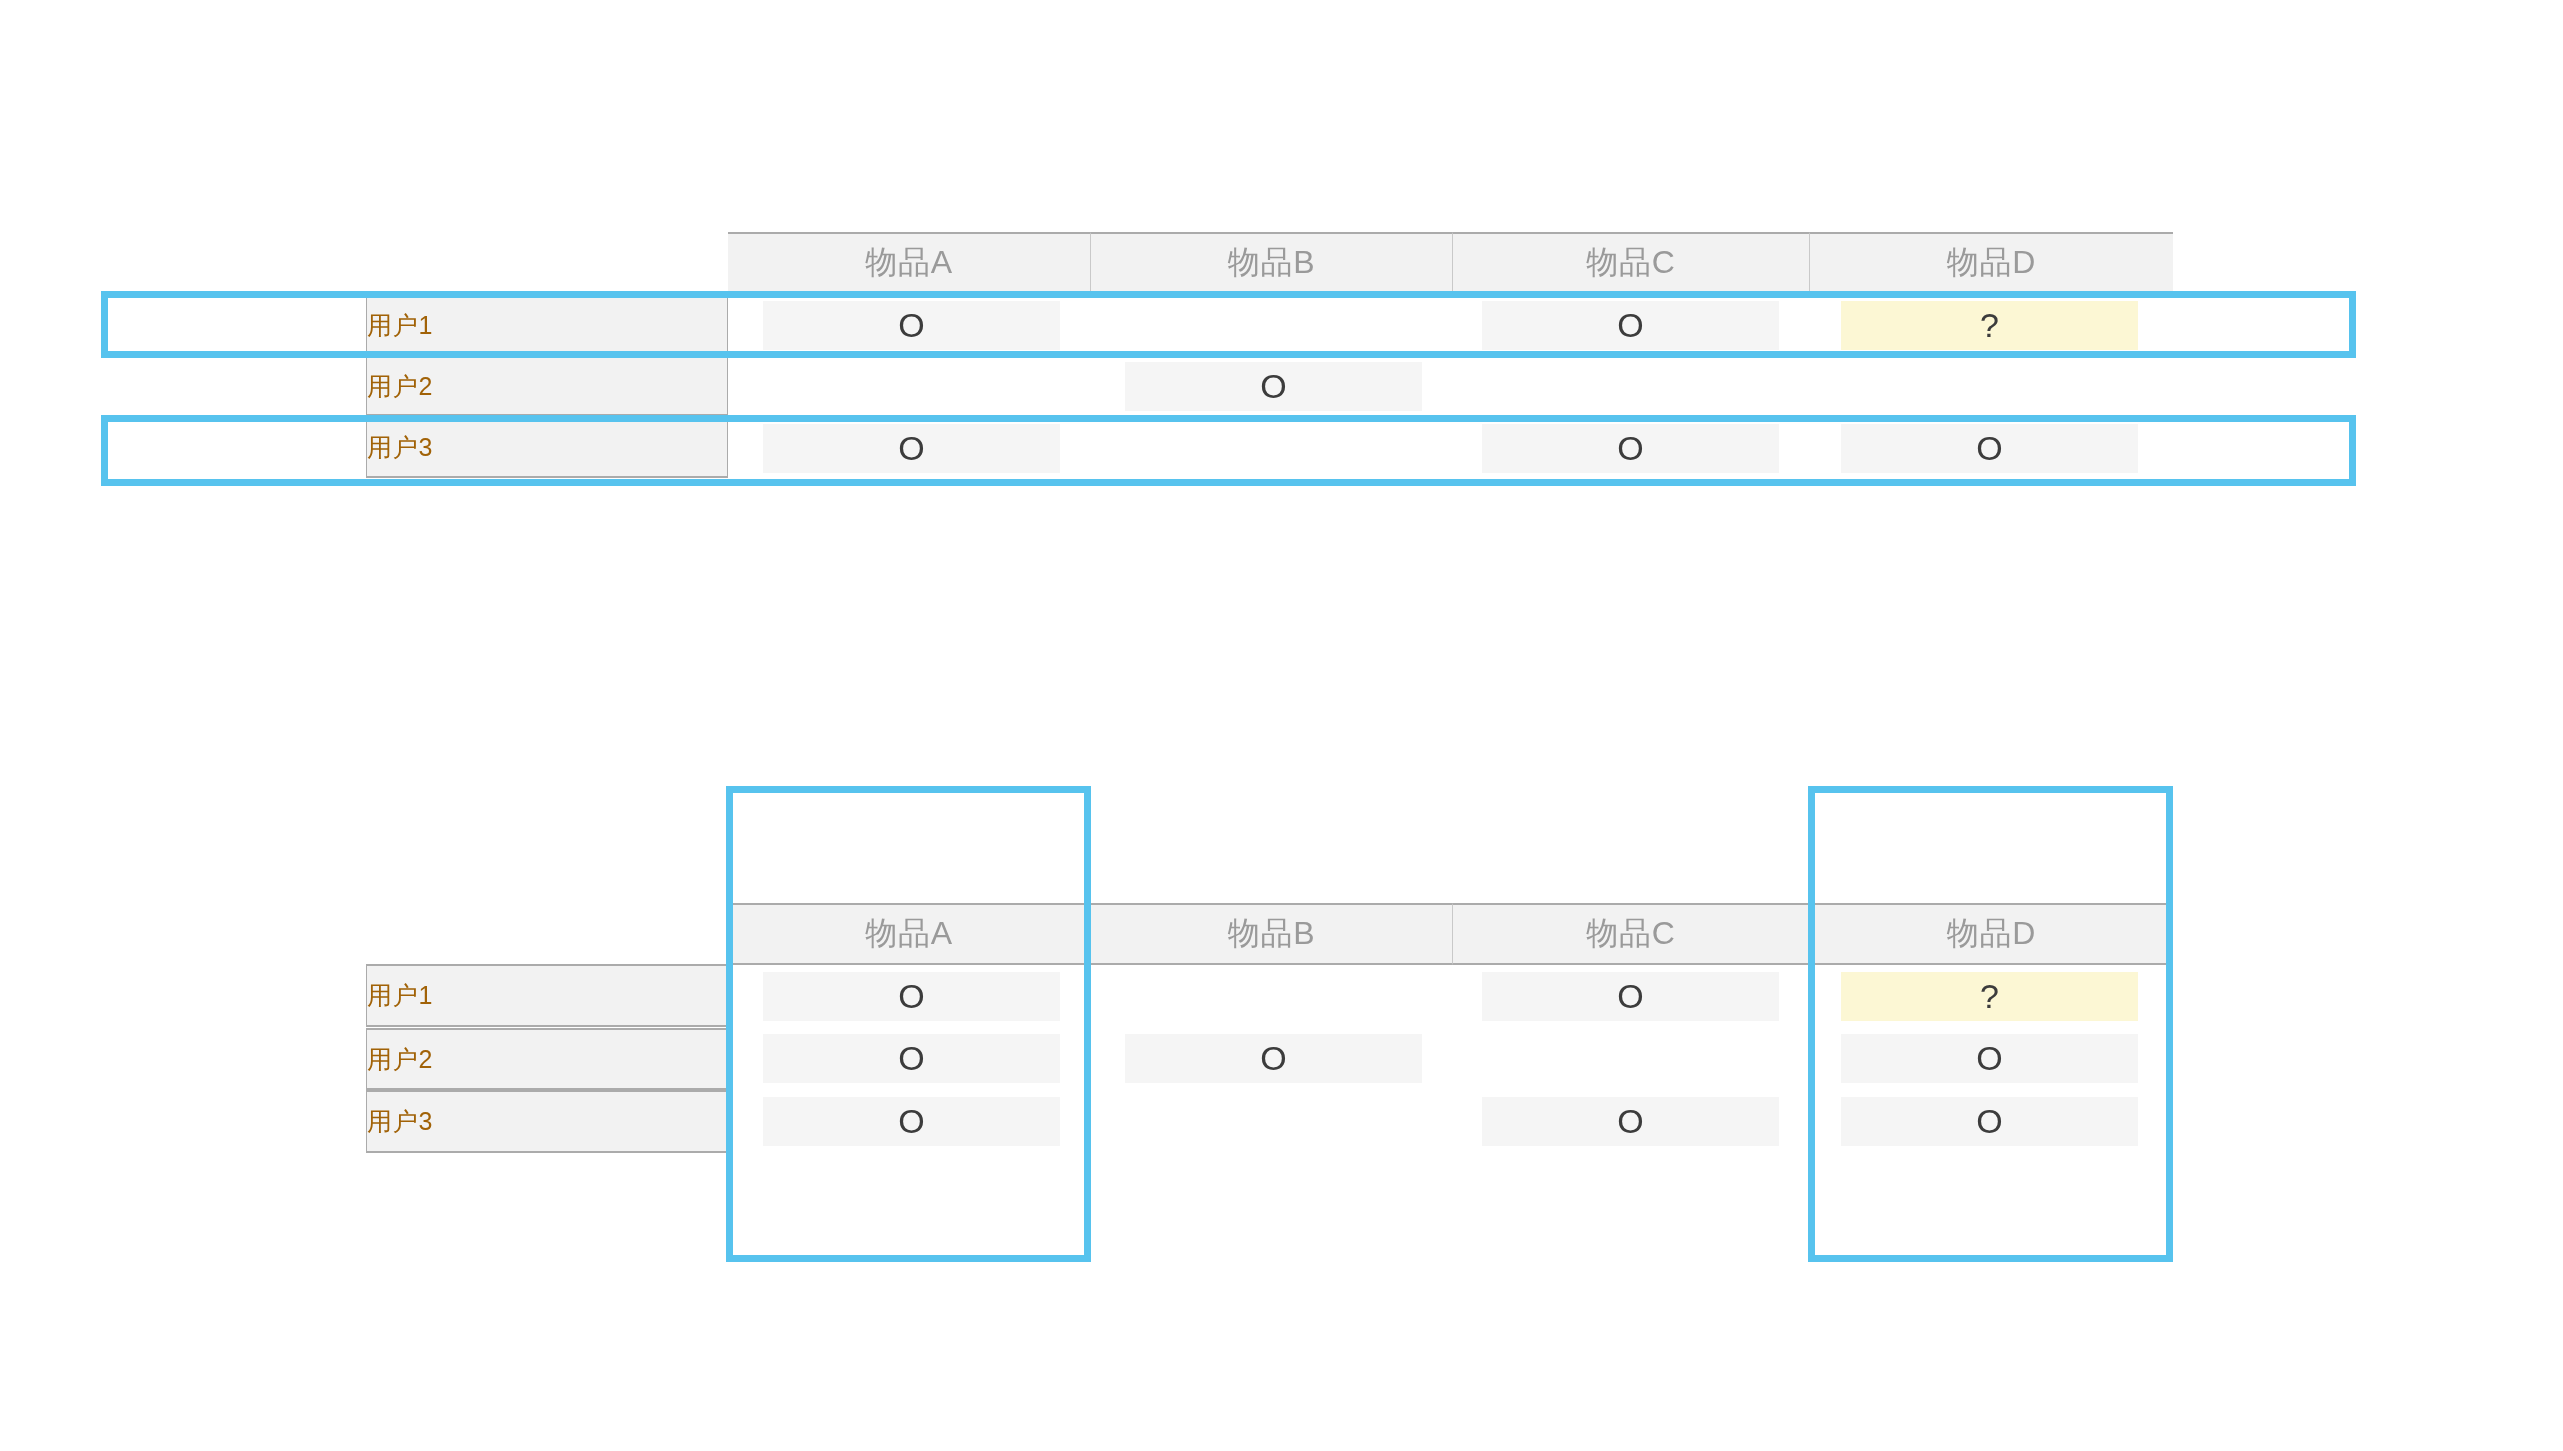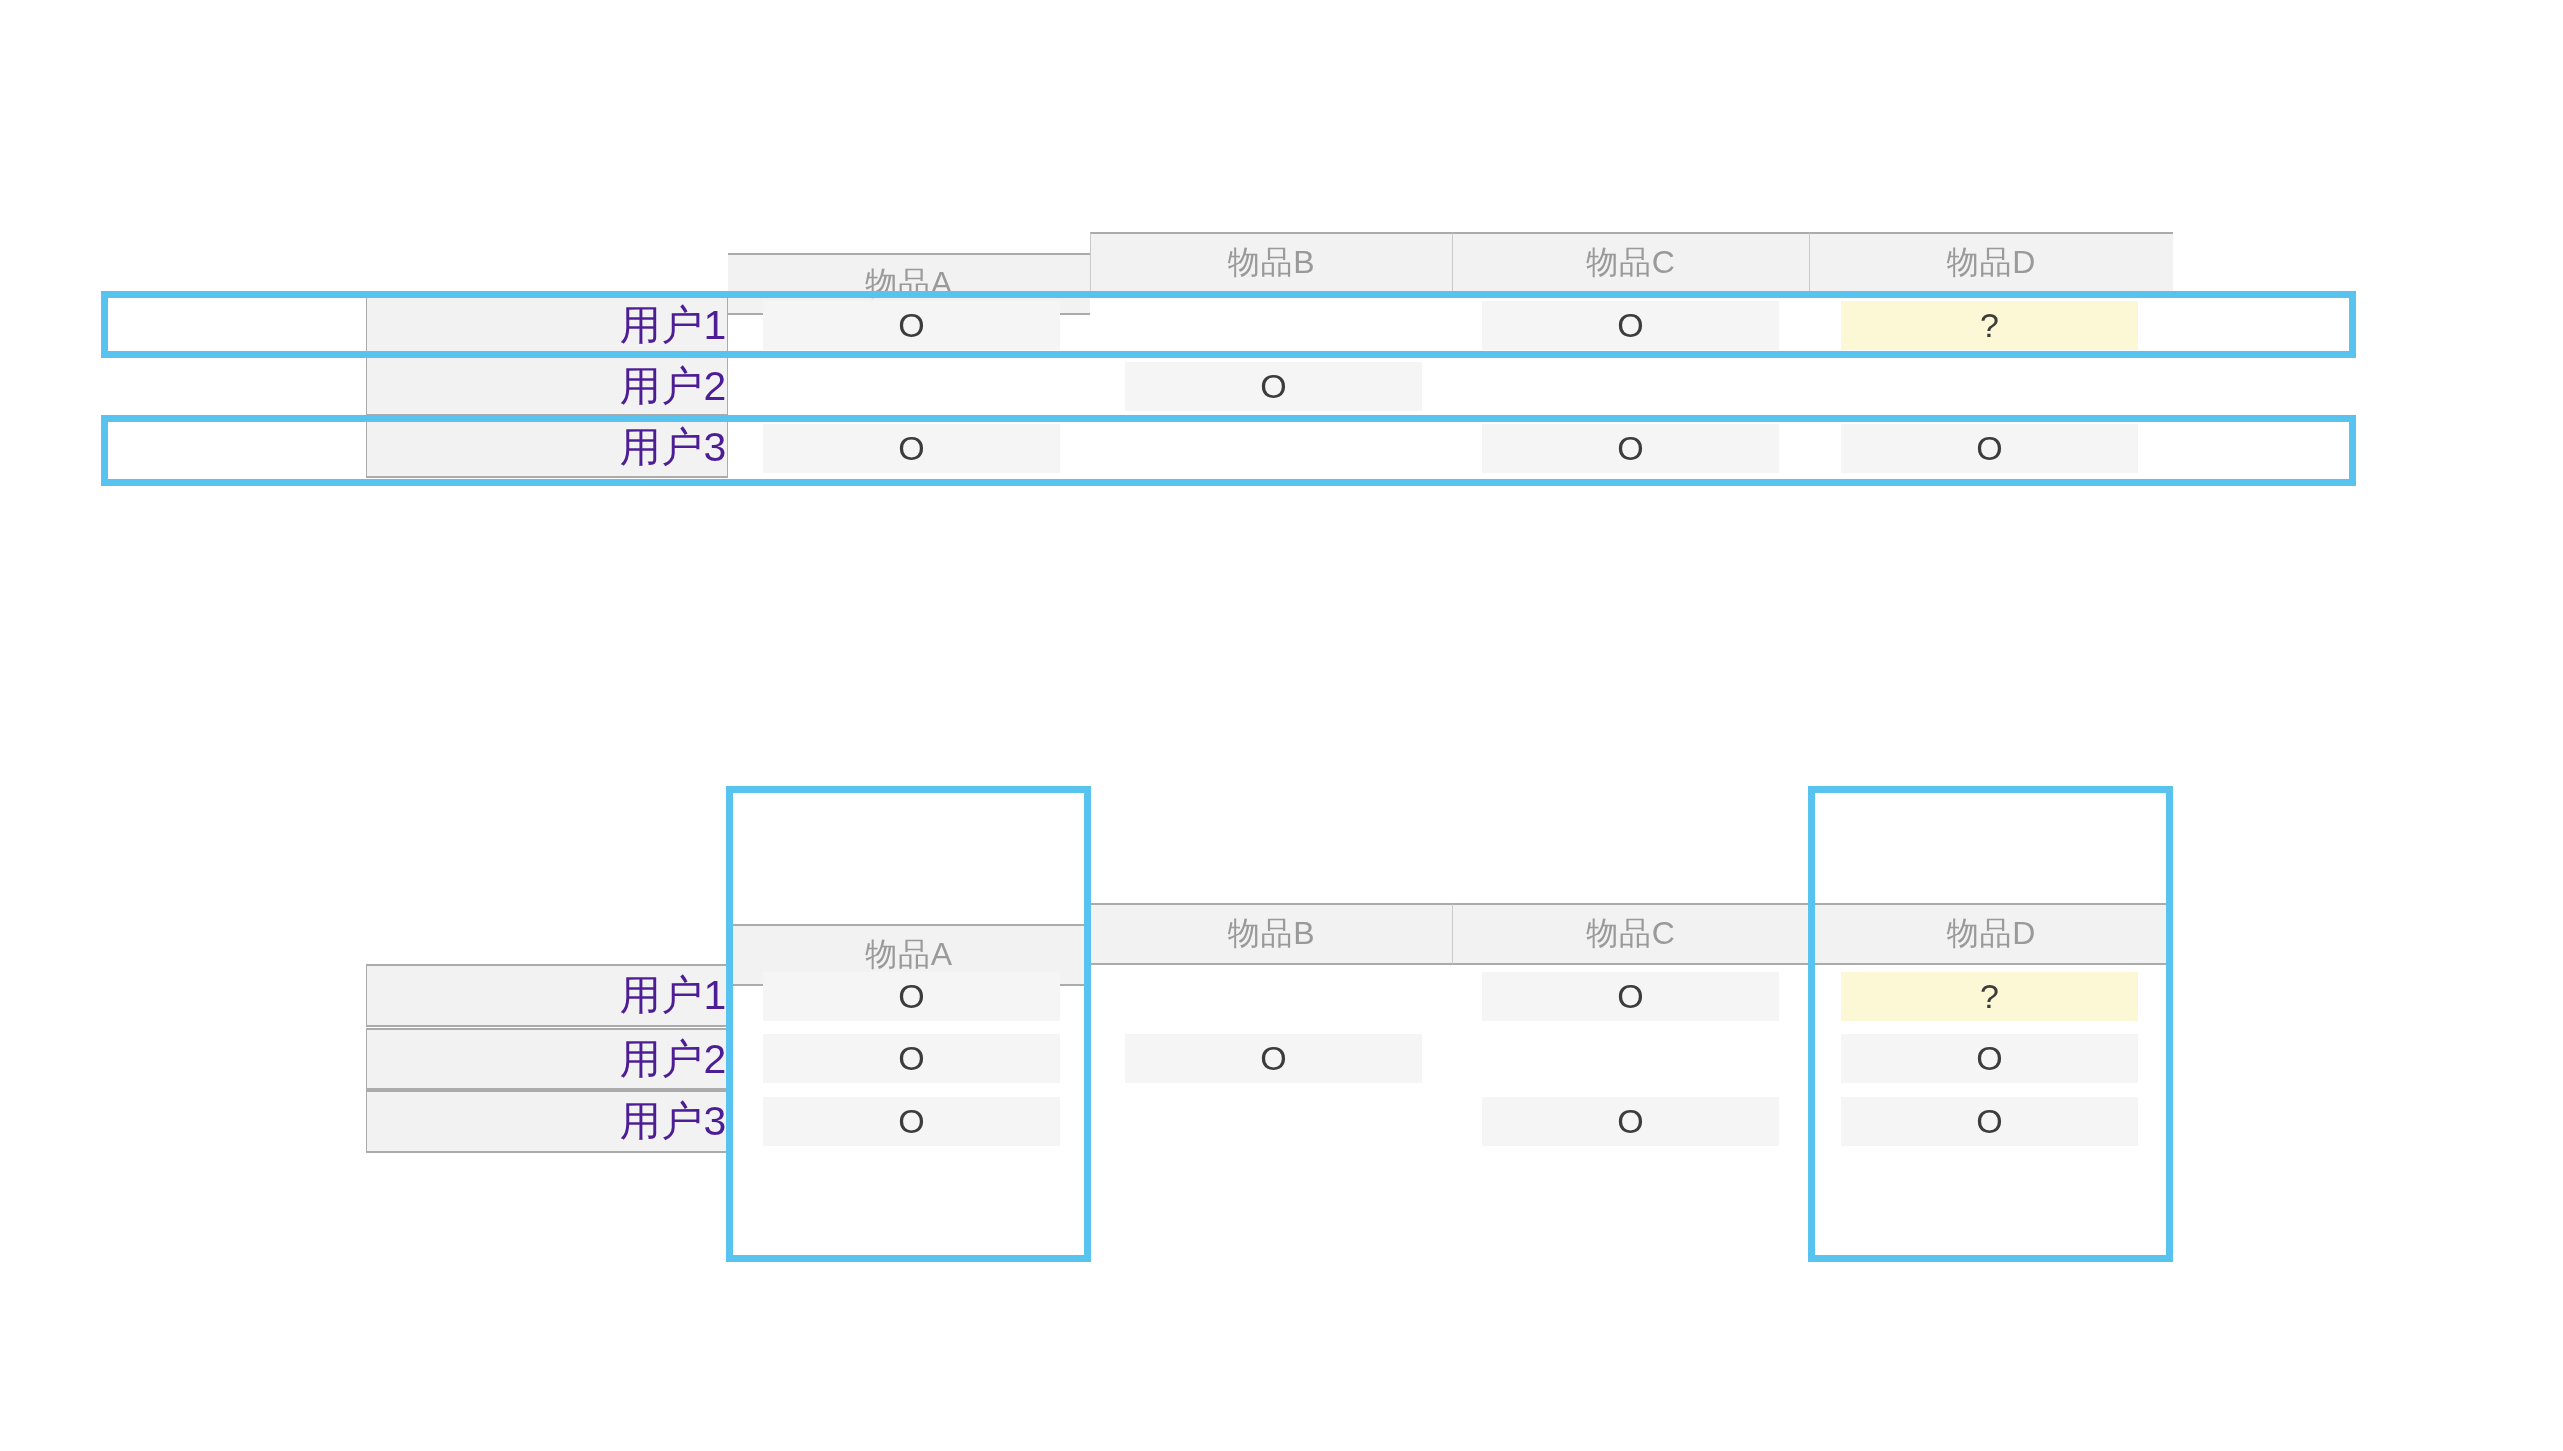--- a/index.html
+++ b/index.html
@@ -28,35 +28,35 @@
     border-bottom: 2.4px solid #ABABAB;
     border-left: 1.6px solid #C9C9C9;
     display: flex;
     align-items: center;
     justify-content: center;
     color: #9A9A9A;
     font-size: 32px;
     letter-spacing: 0.8px;
     user-select: none;
   }
-  .col-head.first { border-left: none; margin-top: 21px; }
+  .col-head.first { border-left: none; }
 
   .row-head {
     position: absolute;
     box-sizing: border-box;
     background: #F2F2F2;
     border-top: 2.4px solid #ABABAB;
     border-bottom: 2.4px solid #ABABAB;
     border-left: 1.6px solid #ABABAB;
     border-right: 1.6px solid #ABABAB;
     display: flex;
     align-items: center;
-    justify-content: flex-end;
-    color: #4c1d95;
-    font-size: 41px;
+    justify-content: flex-start;
+    color: #a16207;
+    font-size: 25px;
     letter-spacing: 0.8px;
     user-select: none;
   }
 
   .cell {
     position: absolute;
     box-sizing: border-box;
     display: flex;
     align-items: center;
     justify-content: center;

